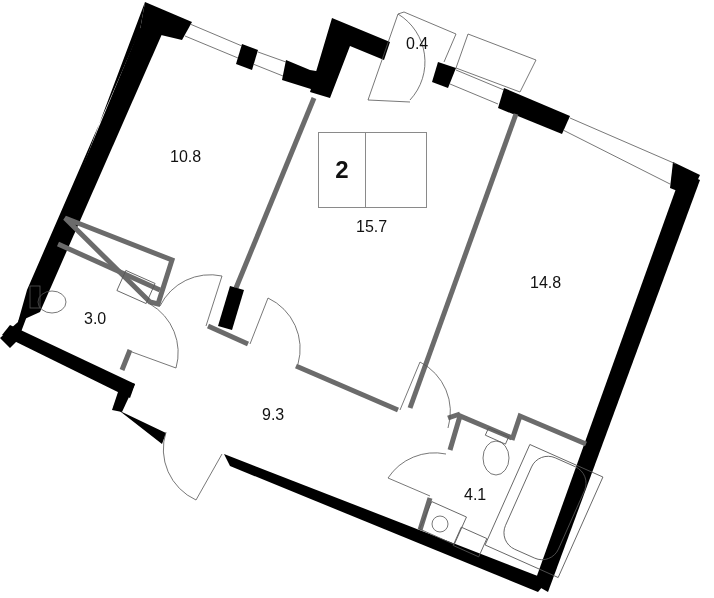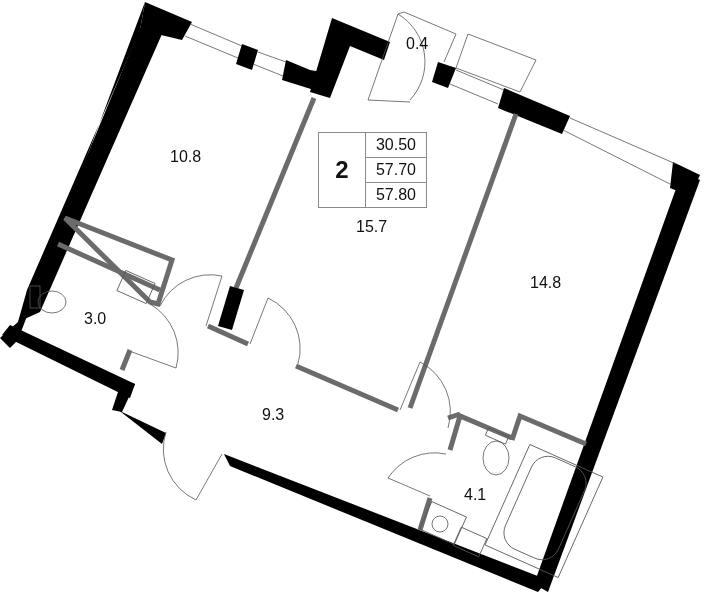--- a/index.html
+++ b/index.html
@@ -122,18 +122,13 @@
     <text class="room-label" x="530" y="288">14.8</text>
     <text class="room-label" x="84" y="324">3.0</text>
     <text class="room-label" x="262" y="420">9.3</text>
     <text class="room-label" x="464" y="500">4.1</text>
     <text class="room-label" x="406" y="49">0.4</text>
   </g>
 </svg>
 
 <div class="info-box">
   <div class="info-rooms">2</div>
-  <div class="info-areas">
-    <div class="info-area">30.50</div>
-    <div class="info-area">57.70</div>
-    <div class="info-area">57.80</div>
-  </div>
 </div>
 
 </body></html>

